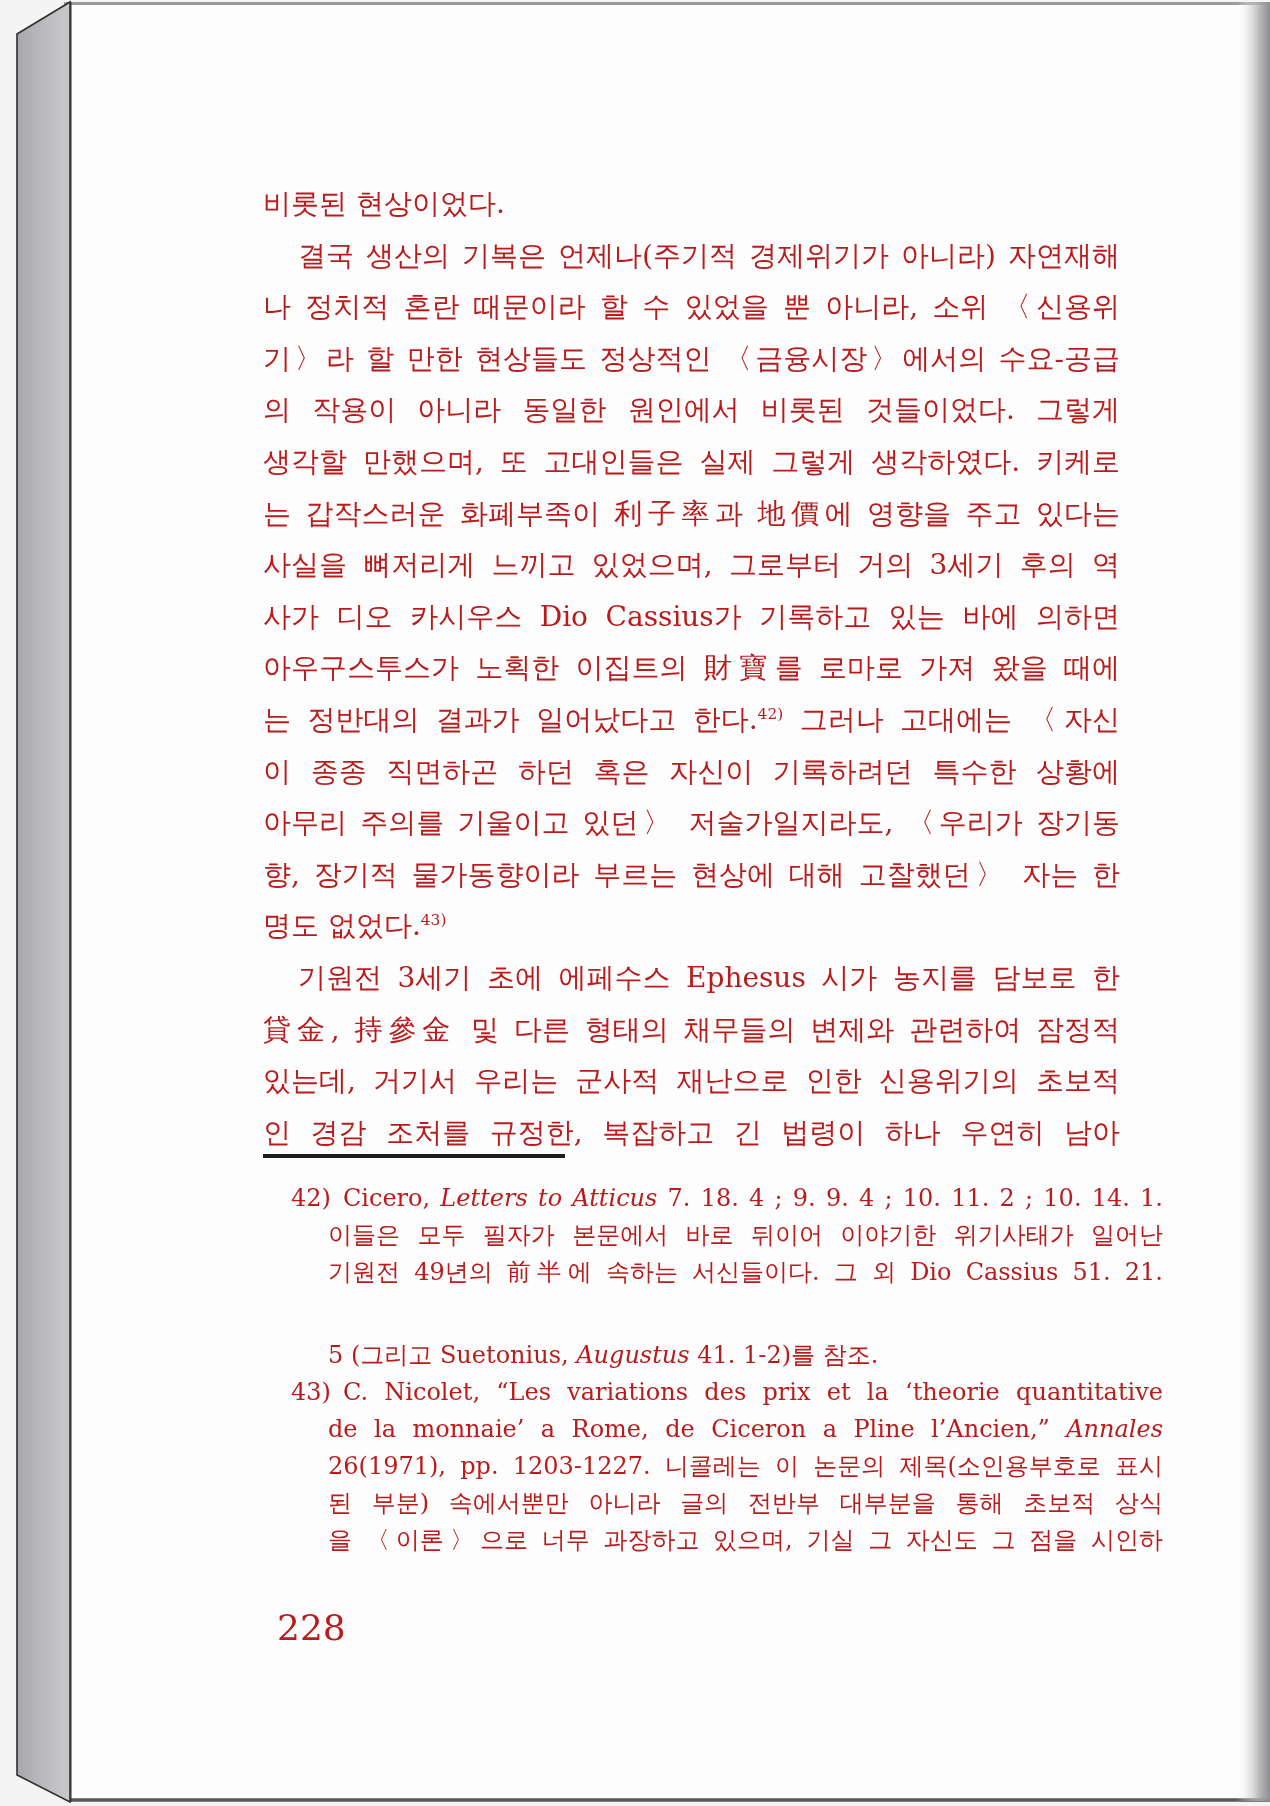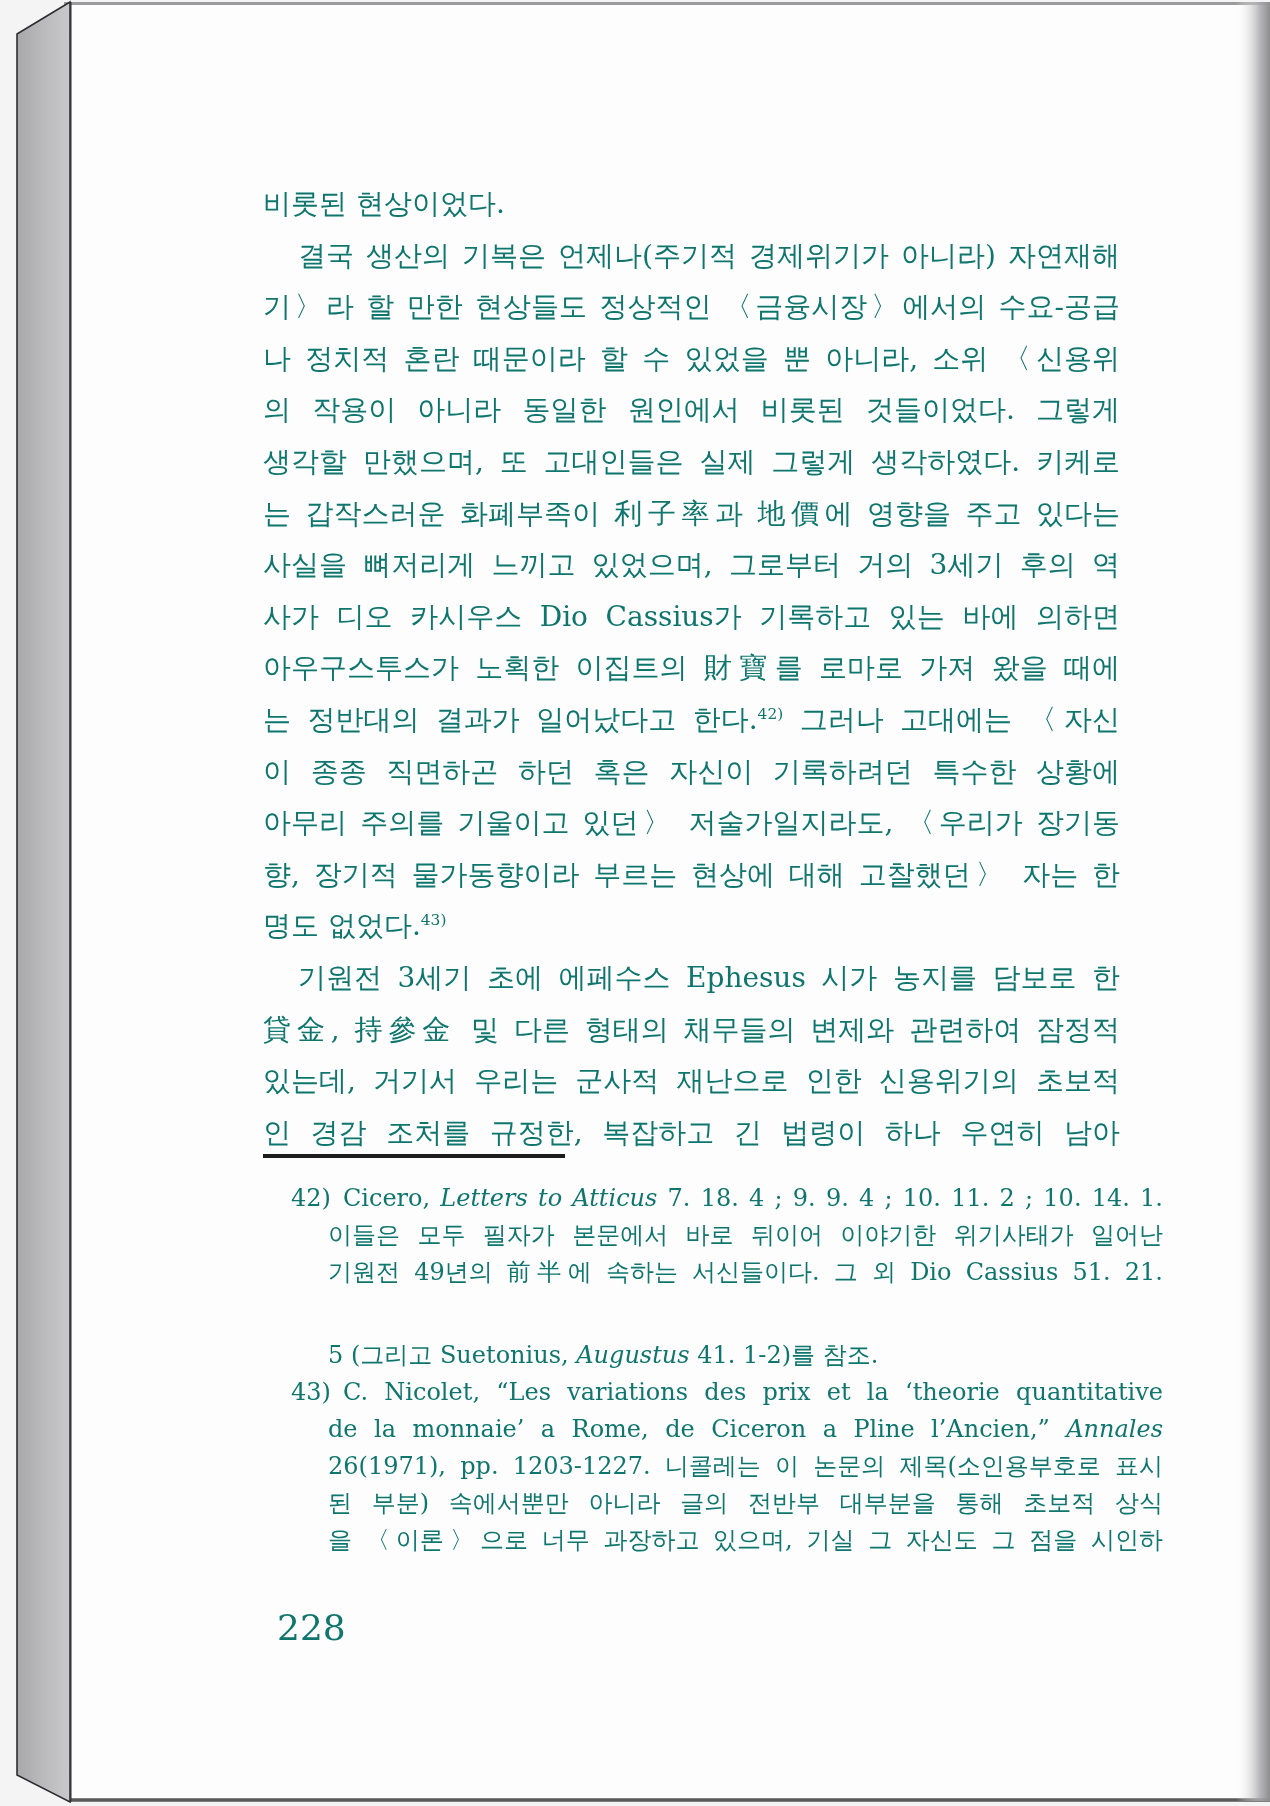--- a/index.html
+++ b/index.html
@@ -1,18 +1,18 @@
 <!DOCTYPE html>
 <html><head>
 <meta charset="utf-8">
 <style>
   html,body{margin:0;padding:0;background:#f4f4f5;}
   #canvas{
     position:relative;width:1270px;height:1806px;overflow:hidden;
-    font-family:"DejaVu Serif","Liberation Serif",serif;color:#0f766e;
+    font-family:"DejaVu Serif","Liberation Serif",serif;color:#b91c1c;
     -webkit-font-smoothing:antialiased;
   }
   #book-art{position:absolute;left:0;top:0;}
   #body-text{position:absolute;left:263px;top:178px;width:857px;}
   .body-line{
     font-size:28px;line-height:51.6px;white-space:nowrap;
     text-align:justify;text-align-last:justify;
   }
   .body-line.indent{text-indent:35px;}
   .body-line.flush{text-align-last:left;}
@@ -52,22 +52,22 @@
     <line x1="64" y1="3.5" x2="1270" y2="3.5" stroke="#9b9b9d" stroke-width="3"></line>
     <line x1="70" y1="1800" x2="1270" y2="1800" stroke="#59595b" stroke-width="3.5"></line>
     <rect x="1236" y="2" width="34" height="1799" fill="url(#gRight)"></rect>
     <polygon points="70,2 17,34 17,1775 70,1802" fill="url(#gSpine)" stroke="#2e2e30" stroke-width="1.6" stroke-linejoin="miter"></polygon>
     <line x1="70.8" y1="2" x2="70.8" y2="1802" stroke="#39393b" stroke-width="1.5"></line>
   </svg>
 
   <div id="body-text">
       <div class="body-line flush"><span>비롯된 현상이었다.</span></div>
       <div class="body-line indent"><span>결국 생산의 기복은 언제나(주기적 경제위기가 아니라) 자연재해</span></div>
+      <div class="body-line"><span>나 정치적 혼란 때문이라 할 수 있었을 뿐 아니라, 소위 〈신용위</span></div>
       <div class="body-line"><span>기〉라 할 만한 현상들도 정상적인 〈금융시장〉에서의 수요-공급</span></div>
-      <div class="body-line"><span>나 정치적 혼란 때문이라 할 수 있었을 뿐 아니라, 소위 〈신용위</span></div>
       <div class="body-line"><span>의 작용이 아니라 동일한 원인에서 비롯된 것들이었다. 그렇게</span></div>
       <div class="body-line"><span>생각할 만했으며, 또 고대인들은 실제 그렇게 생각하였다. 키케로</span></div>
       <div class="body-line"><span>는 갑작스러운 화폐부족이 利子率과 地價에 영향을 주고 있다는</span></div>
       <div class="body-line"><span>사실을 뼈저리게 느끼고 있었으며, 그로부터 거의 3세기 후의 역</span></div>
       <div class="body-line"><span>사가 디오 카시우스 Dio Cassius가 기록하고 있는 바에 의하면</span></div>
       <div class="body-line"><span>아우구스투스가 노획한 이집트의 財寶를 로마로 가져 왔을 때에</span></div>
       <div class="body-line"><span>는 정반대의 결과가 일어났다고 한다.</span><sup>42)</sup><span> 그러나 고대에는 〈자신</span></div>
       <div class="body-line"><span>이 종종 직면하곤 하던 혹은 자신이 기록하려던 특수한 상황에</span></div>
       <div class="body-line"><span>아무리 주의를 기울이고 있던〉 저술가일지라도, 〈우리가 장기동</span></div>
       <div class="body-line"><span>향, 장기적 물가동향이라 부르는 현상에 대해 고찰했던〉 자는 한</span></div>

